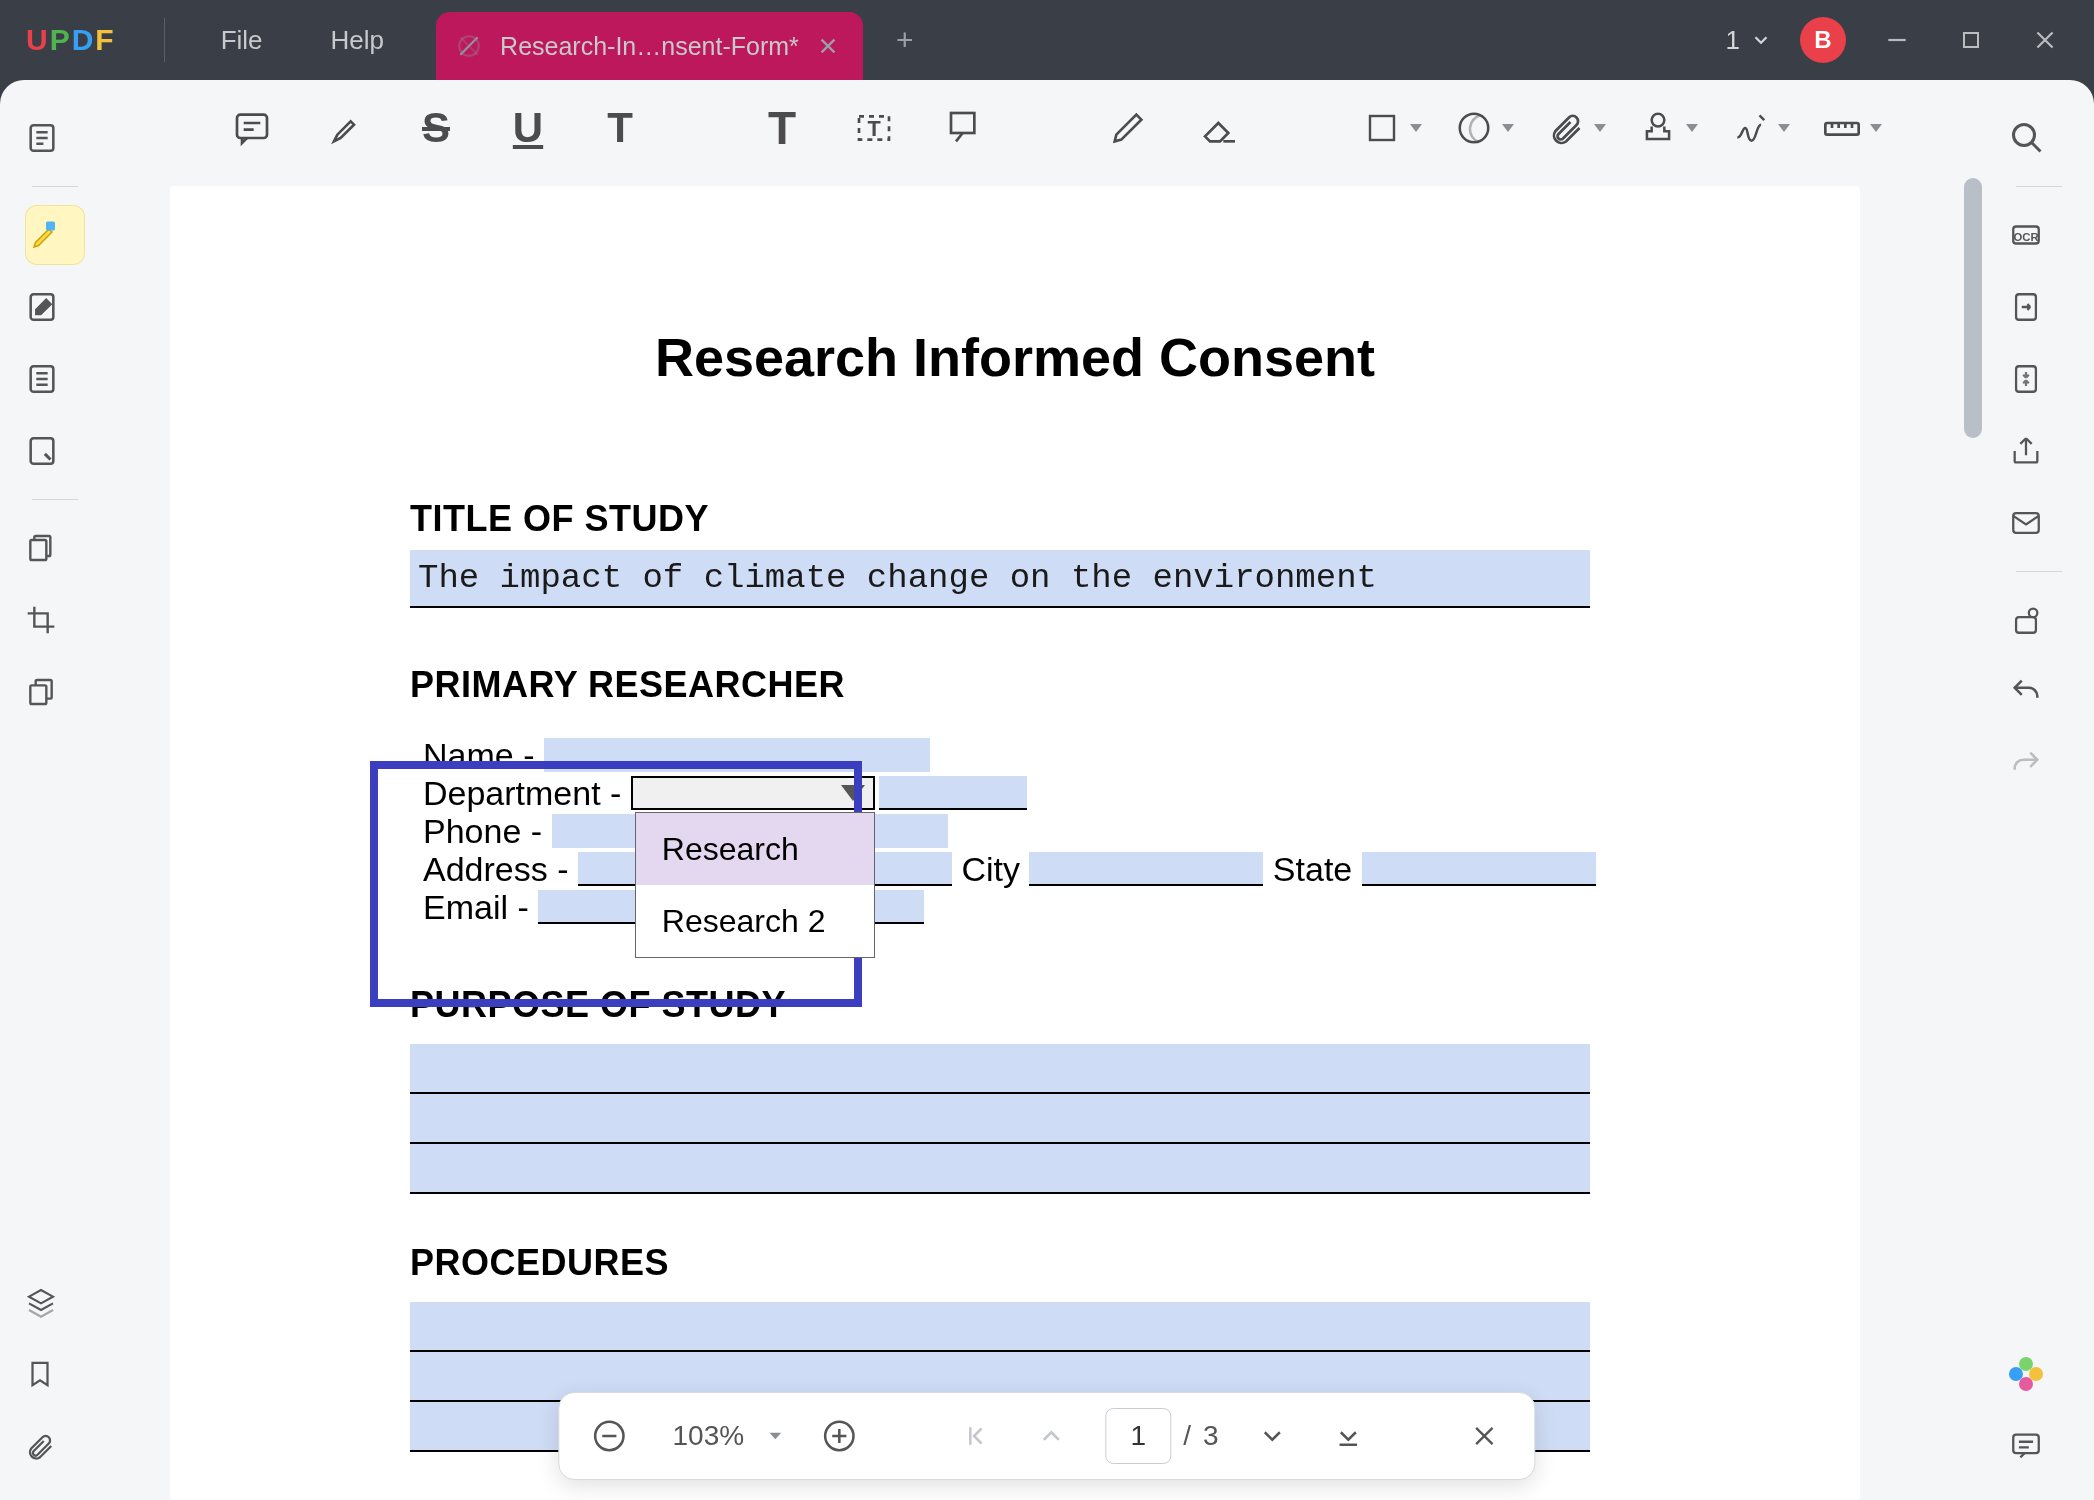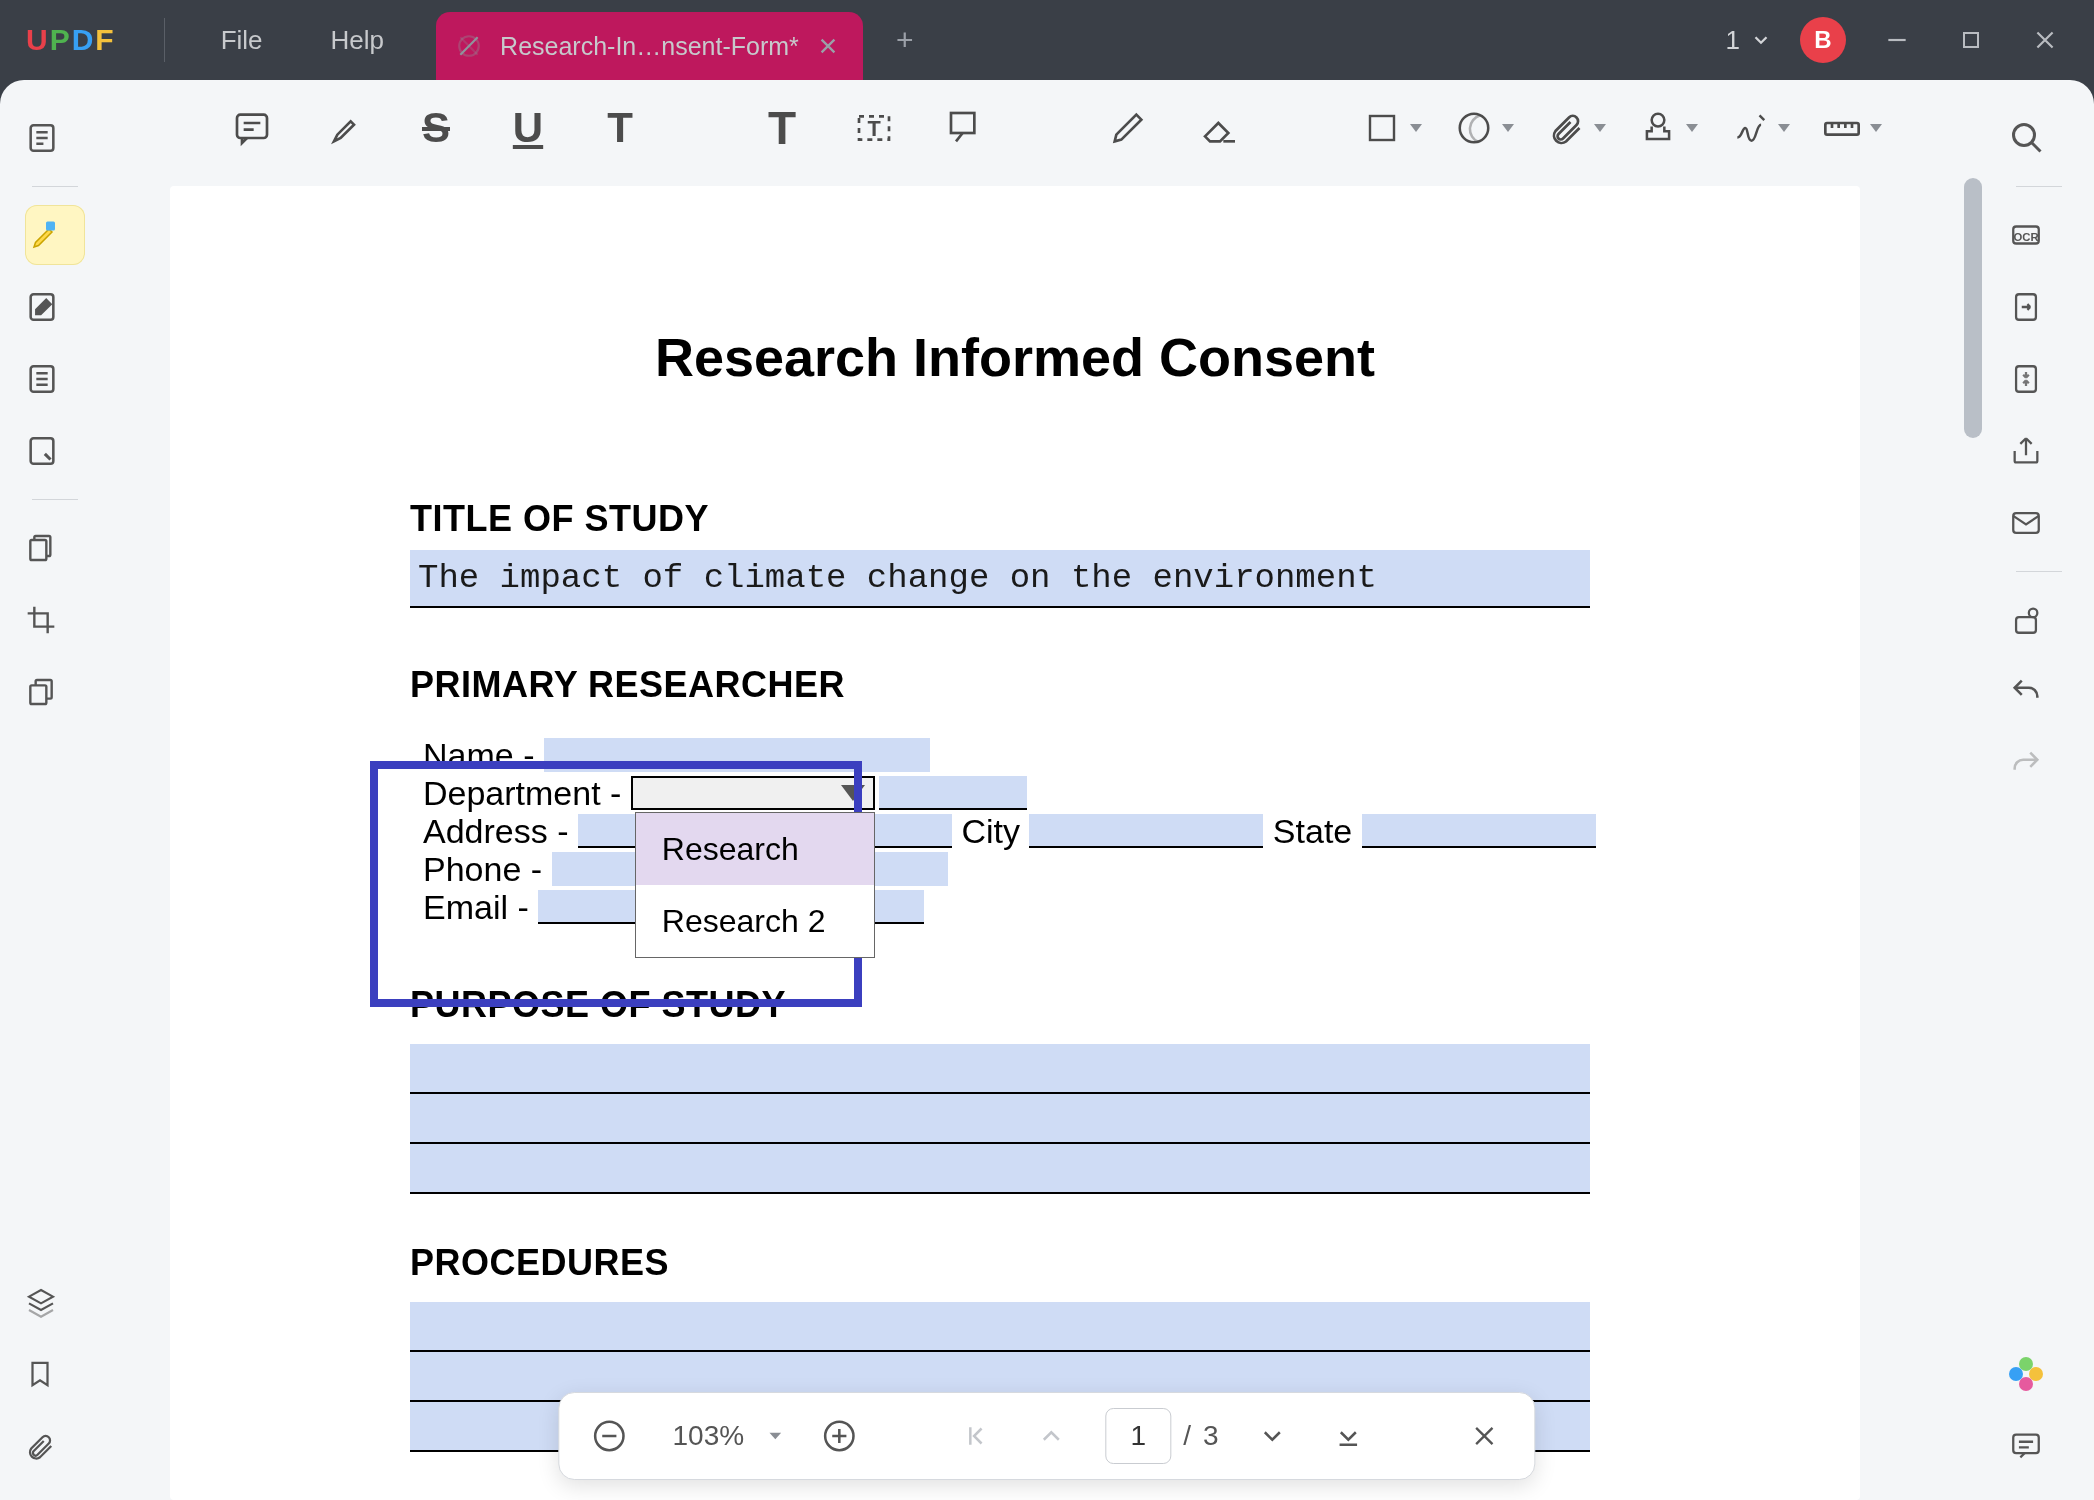--- a/index.html
+++ b/index.html
@@ -477,34 +477,34 @@
               <div class="dd-arrow"></div>
               <div class="dd-list">
                 <div class="dd-item sel">Research</div>
                 <div class="dd-item">Research 2</div>
               </div>
             </div>
             <div class="ffield" style="width:148px;margin-left:4px;"></div>
           </div>
 
           <div class="form-row">
+            <span class="flabel">Phone - </span>
+            <div class="ffield noborder" style="width:396px;"></div>
+          </div>
+
+          <div class="form-row">
             <span class="flabel">Address - </span>
             <div class="ffield" style="width:374px;"></div>
             <span class="flabel"> City </span>
             <div class="ffield" style="width:234px;"></div>
             <span class="flabel"> State </span>
             <div class="ffield" style="width:234px;"></div>
           </div>
 
           <div class="form-row">
-            <span class="flabel">Phone - </span>
-            <div class="ffield noborder" style="width:396px;"></div>
-          </div>
-
-          <div class="form-row">
             <span class="flabel">Email - </span>
             <div class="ffield" style="width:386px;"></div>
           </div>
         </div>
 
         <div class="section section-h" style="margin-top:60px;">PURPOSE OF STUDY</div>
         <div class="bigfield-group">
           <div class="bigfield" style="width:1180px;"></div>
           <div class="bigfield" style="width:1180px;"></div>
           <div class="bigfield" style="width:1180px;"></div>

